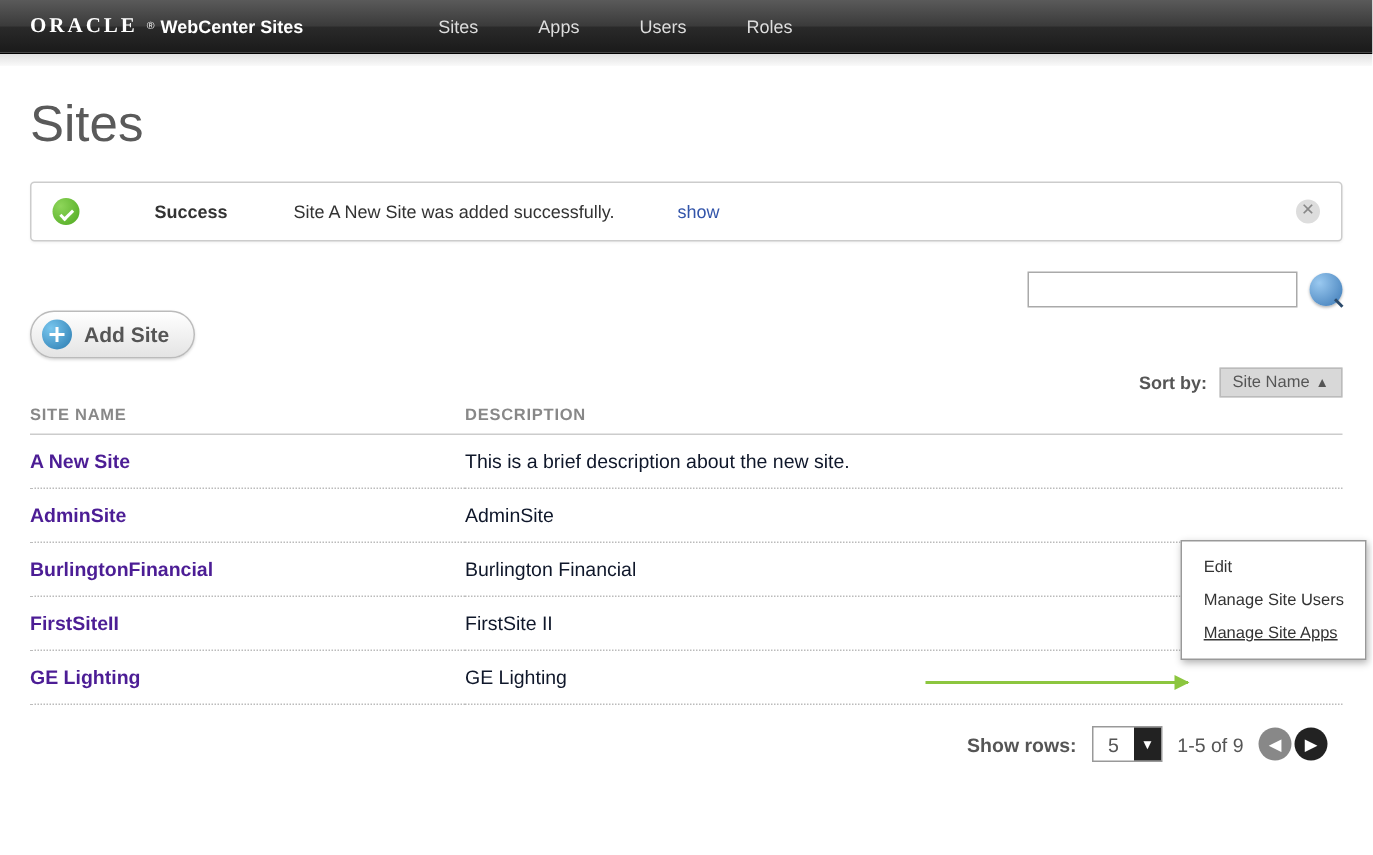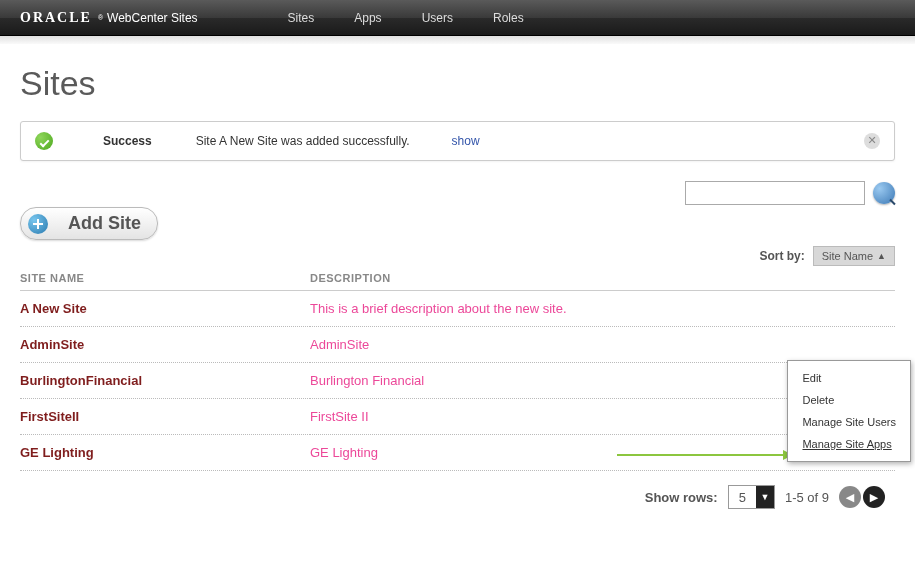--- a/index.html
+++ b/index.html
@@ -9,21 +9,21 @@
   height: 36px;
   background: linear-gradient(to bottom, #5a5a5a 0%, #3a3a3a 50%, #2a2a2a 51%, #1a1a1a 100%);
   border-bottom: 1px solid #000;
   display: flex;
   align-items: center;
   padding: 0 20px;
   color: #fff;
 }
 .brand { font-family: Georgia, serif; font-size: 14px; letter-spacing: 2px; font-weight: bold; margin-right: 6px; }
 .brand-reg { font-size: 7px; vertical-align: super; margin-right: 4px; }
-.brand-sub { font-size: 12px; font-weight: normal; margin-right: 90px; }
+.brand-sub { font-size: 12px; font-weight: bold; margin-right: 90px; }
 .topnav { display: flex; gap: 40px; }
 .topnav-item { color: #ddd; cursor: pointer; font-size: 12px; }
 
 .gradient-band {
   height: 8px;
   background: linear-gradient(to bottom, #e0e0e0, #fafafa);
 }
 
 .container { padding: 20px 20px 10px 20px; }
 
@@ -66,25 +66,25 @@
   width: 22px; height: 22px; border-radius: 50%; position: relative; cursor: pointer;
   background: radial-gradient(circle at 30% 30%, #9ac9f0, #3b78b5);
   box-shadow: 0 1px 2px rgba(0,0,0,0.3);
 }
 .search-btn::after {
   content: ""; position: absolute; width: 7px; height: 2px; background: #2b4a6b;
   bottom: 1px; right: -1px; transform: rotate(45deg);
 }
 
 .add-btn {
-  display: inline-flex; align-items: center; gap: 20px;
+  display: inline-flex; align-items: center; gap: 8px;
   background: linear-gradient(to bottom, #fff, #e4e4e4);
   border: 1px solid #bbb; border-radius: 16px;
   padding: 5px 16px 5px 7px; cursor: pointer;
-  color: #555; font-weight: bold; font-size: 18px;
+  color: #555; font-weight: bold; font-size: 14px;
   box-shadow: 0 1px 2px rgba(0,0,0,0.15);
 }
 .plus-icon {
   width: 20px; height: 20px; border-radius: 50%;
   background: radial-gradient(circle at 30% 30%, #78c6ee, #2a7aaf);
   position: relative;
 }
 .plus-icon::before, .plus-icon::after {
   content: ""; position: absolute; background: #fff;
 }
@@ -98,24 +98,24 @@
   font-size: 11px; color: #555; cursor: pointer; display: inline-flex; align-items: center; gap: 4px;
 }
 .sort-arrow { font-size: 9px; }
 
 .table { width: 100%; border-collapse: collapse; }
 .table th {
   text-align: left; color: #888; font-size: 11px; letter-spacing: 0.5px;
   padding: 6px 0; border-bottom: 1px solid #ccc;
 }
 .table td {
-  padding: 10px 0; color: #ec4899; font-size: 13px;
+  padding: 10px 0; color: #0f172a; font-size: 13px;
   border-bottom: 1px dotted #bbb;
 }
-.table td.name { font-weight: bold; color: #7f1d1d; width: 290px; cursor: pointer; }
+.table td.name { font-weight: bold; color: #4c1d95; width: 290px; cursor: pointer; }
 
 .context-menu {
   position: absolute; right: 4px; top: 316px;
   background: #fff; border: 1px solid #999;
   box-shadow: 1px 2px 5px rgba(0,0,0,0.3);
   padding: 6px 10px; z-index: 10;
 }
 .context-menu-item { padding: 5px 4px; font-size: 11px; color: #333; cursor: pointer; white-space: nowrap; }
 .context-menu-item.hl { text-decoration: underline; }
 
@@ -227,21 +227,20 @@
       </tr>
       <tr>
         <td class="name">GE Lighting</td>
         <td>GE Lighting</td>
       </tr>
     </tbody>
   </table>
 
   <div class="context-menu">
     <div class="context-menu-item">Edit</div>
-    <div class="context-menu-item">Delete</div>
     <div class="context-menu-item">Manage Site Users</div>
     <div class="context-menu-item hl">Manage Site Apps</div>
   </div>
 
   <div class="arrow-annot"></div>
 
   <div class="pager">
     <span class="pager-label">Show rows:</span>
     <span class="rows-select">
       <span class="rows-val">5</span>

